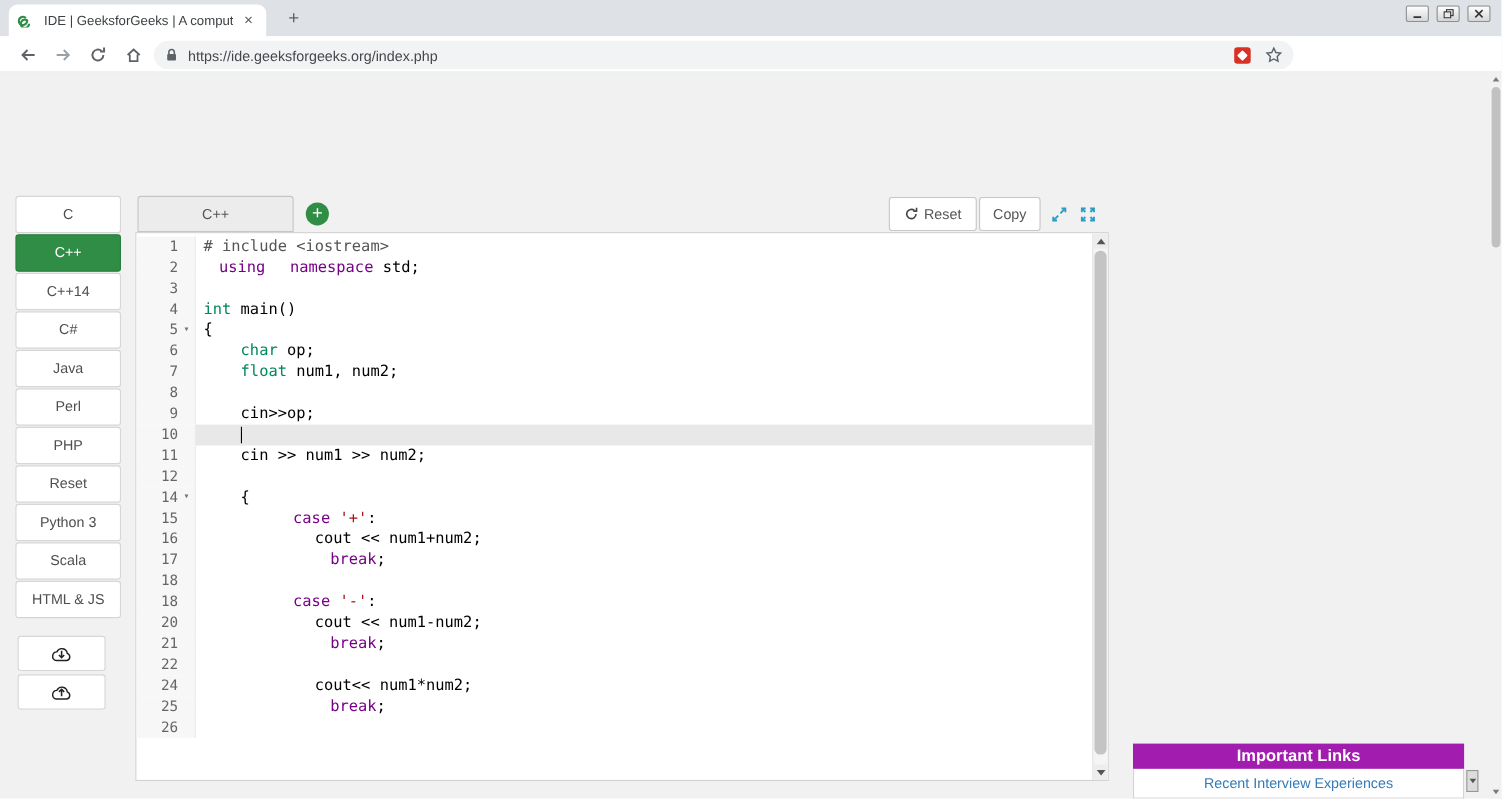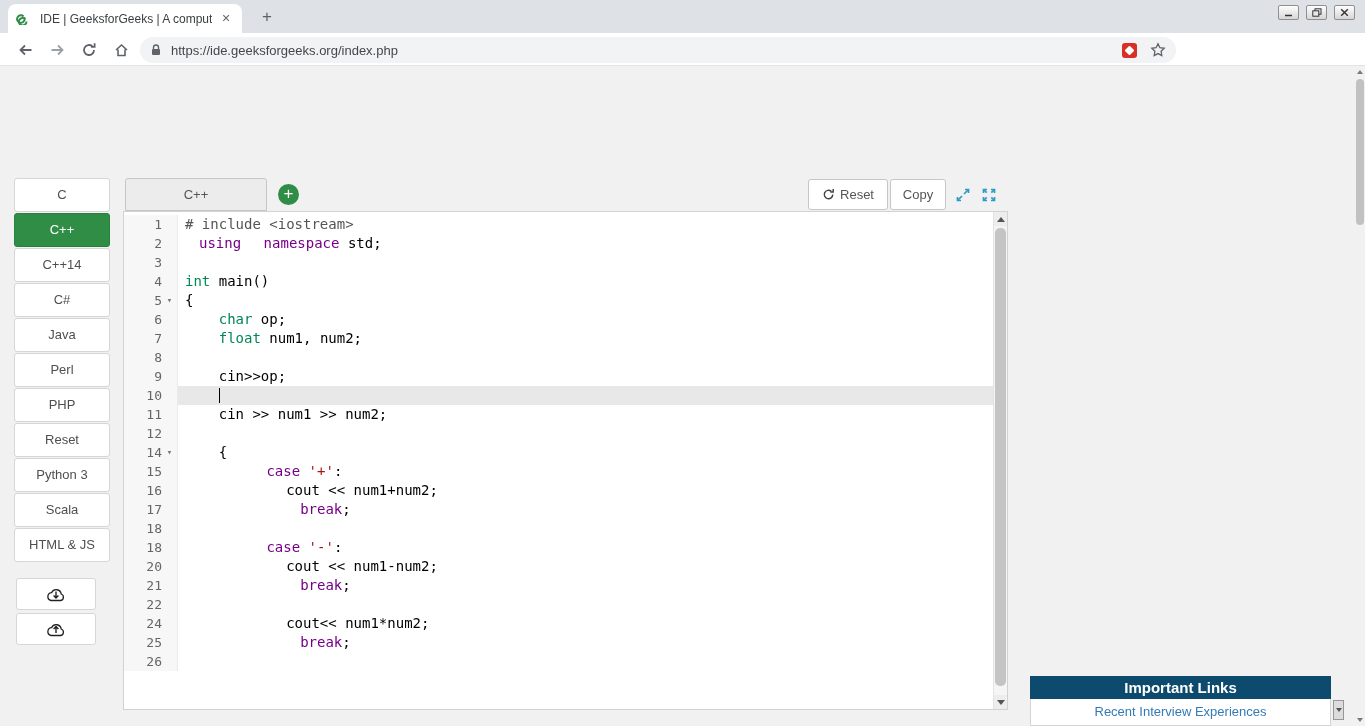--- a/index.html
+++ b/index.html
@@ -76,21 +76,21 @@
 
   .ed-scrollbar { position: absolute; top: 0; right: 0; bottom: 0; width: 14px; background: #f5f5f5; border-left: 1px solid #e3e3e3; }
   .sb-btn { position: absolute; left: 0; width: 13px; height: 14px; background: #ededed; display: flex; align-items: center; justify-content: center; }
   .sb-btn.up { top: 0; } .sb-btn.down { bottom: 0; }
   .tri-up { width: 0; height: 0; border-left: 4px solid transparent; border-right: 4px solid transparent; border-bottom: 5px solid #555; }
   .tri-down { width: 0; height: 0; border-left: 4px solid transparent; border-right: 4px solid transparent; border-top: 5px solid #555; }
   .ed-thumb { position: absolute; left: 1px; top: 16px; width: 11px; height: 458px; background: #c4c4c4; border-radius: 5px; }
 
   
   .links-box { position: absolute; left: 1030px; top: 610px; width: 301px; }
-  .links-header { height: 23px; background: #0c4a6e; color: #fff; font-size: 15px; font-weight: bold;
+  .links-header { height: 23px; background: #a21caf; color: #fff; font-size: 15px; font-weight: bold;
     text-align: center; line-height: 23px; }
   .links-row { height: 27px; background: #fff; border: 1px solid #d4d4d4; border-top: none; color: #337ab7;
     font-size: 13px; text-align: center; line-height: 26px; }
   .links-scroll { position: absolute; left: 1333px; top: 634px; width: 11px; height: 20px; background: #dcdcdc;
     border: 1px solid #979797; display: flex; align-items: center; justify-content: center; }
 
   
   .page-scrollbar { position: absolute; right: 0; top: 0; width: 10px; height: 660px; background: #f1f1f1; }
   .ps-btn { position: absolute; left: 0; width: 10px; height: 12px; display: flex; align-items: center; justify-content: center; }
   .ps-btn.up { top: 0; } .ps-btn.down { bottom: 0; }

